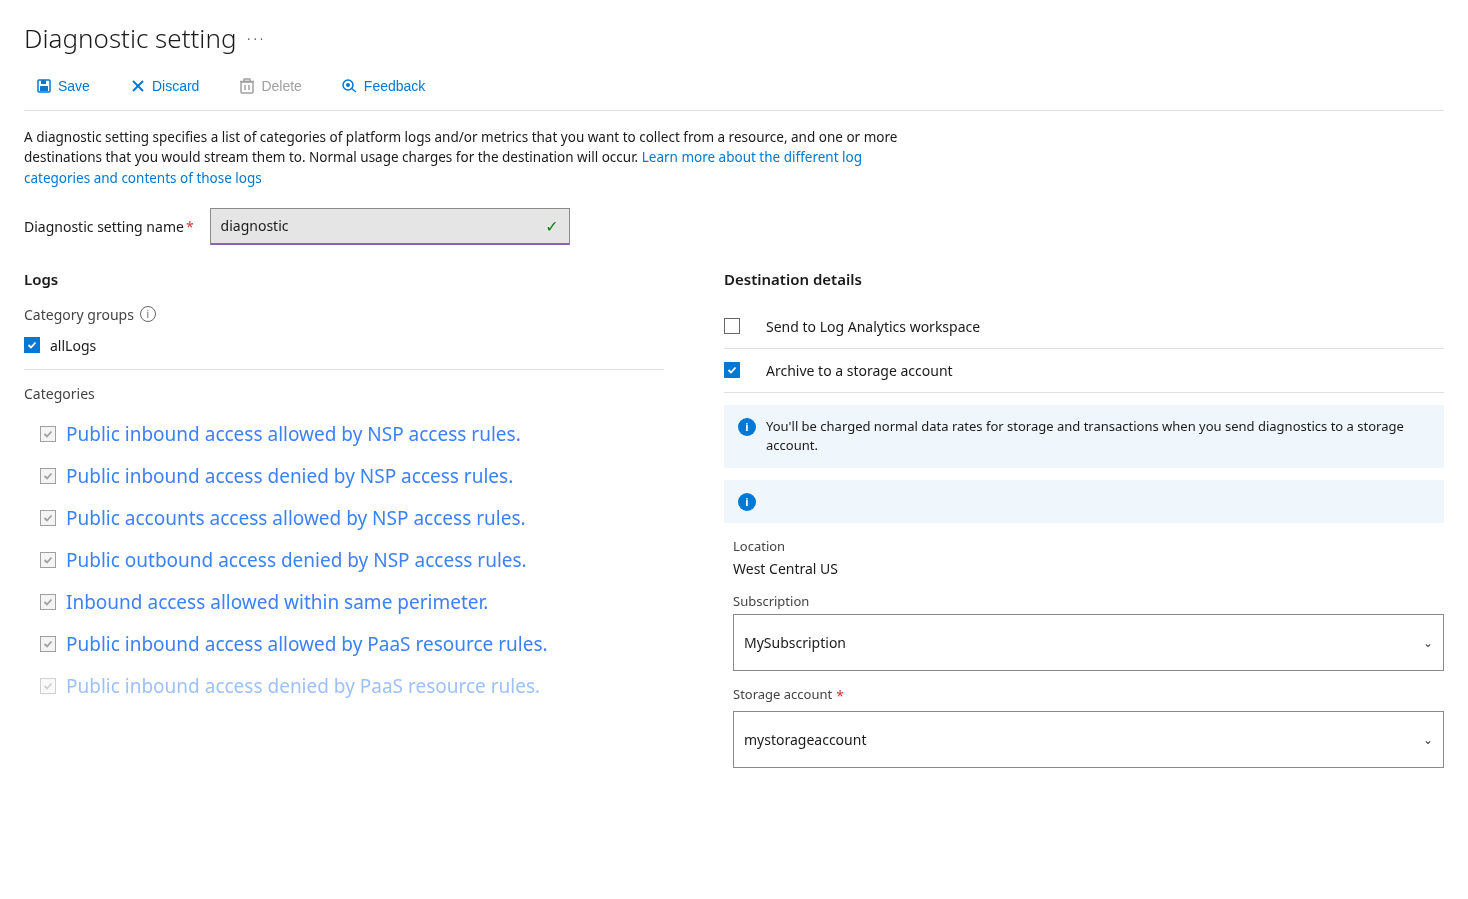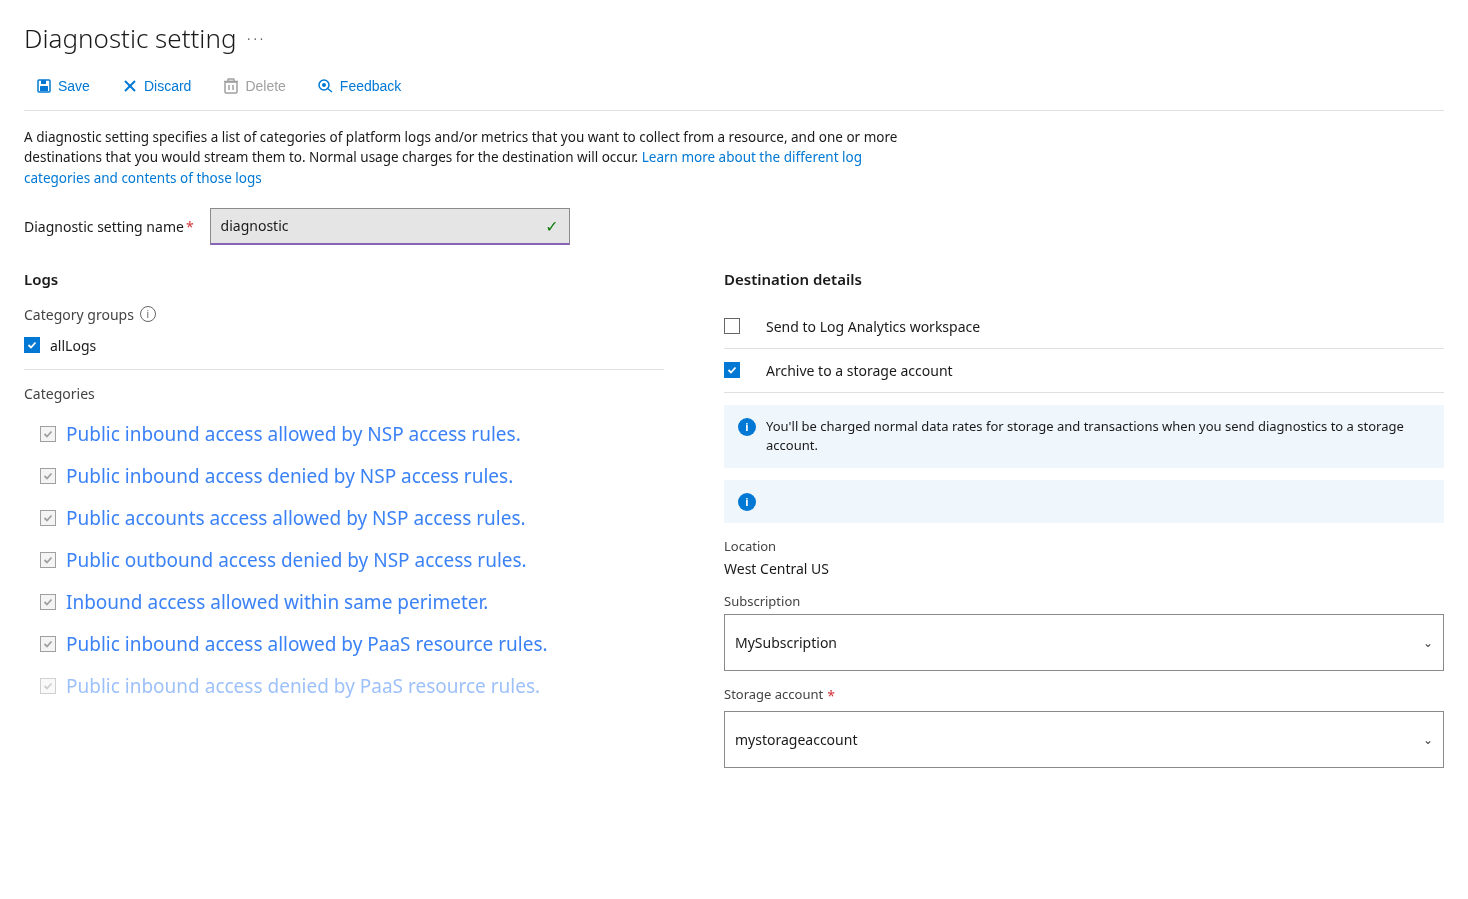--- a/index.html
+++ b/index.html
@@ -20,21 +20,21 @@
       margin-bottom: 16px;
     }
     .ellipsis {
       font-size: 18px;
       color: #666;
       letter-spacing: 2px;
     }
     .toolbar {
       display: flex;
       align-items: flex-start;
-      gap: 8px;
+      gap: 16px;
       border-bottom: 1px solid #e0e0e0;
       padding-bottom: 10px;
       margin-bottom: 16px;
     }
     .toolbar-btn {
       display: flex;
       align-items: center;
       gap: 6px;
       padding: 6px 12px;
       background: none;
@@ -202,21 +202,21 @@
       border-radius: 50%;
       display: flex;
       align-items: center;
       justify-content: center;
       color: white;
       font-size: 11px;
       font-weight: bold;
       flex-shrink: 0;
       margin-top: 1px;
     }
-    .location-section { margin-top: 14px; }
+    .location-section { margin-top: 14px; margin-left: 9px; }
     .field-label {
       font-size: 13px;
       color: #444;
       margin-bottom: 4px;
     }
     .field-value {
       font-size: 14px;
       color: #1a1a1a;
       margin-bottom: 14px;
     }

